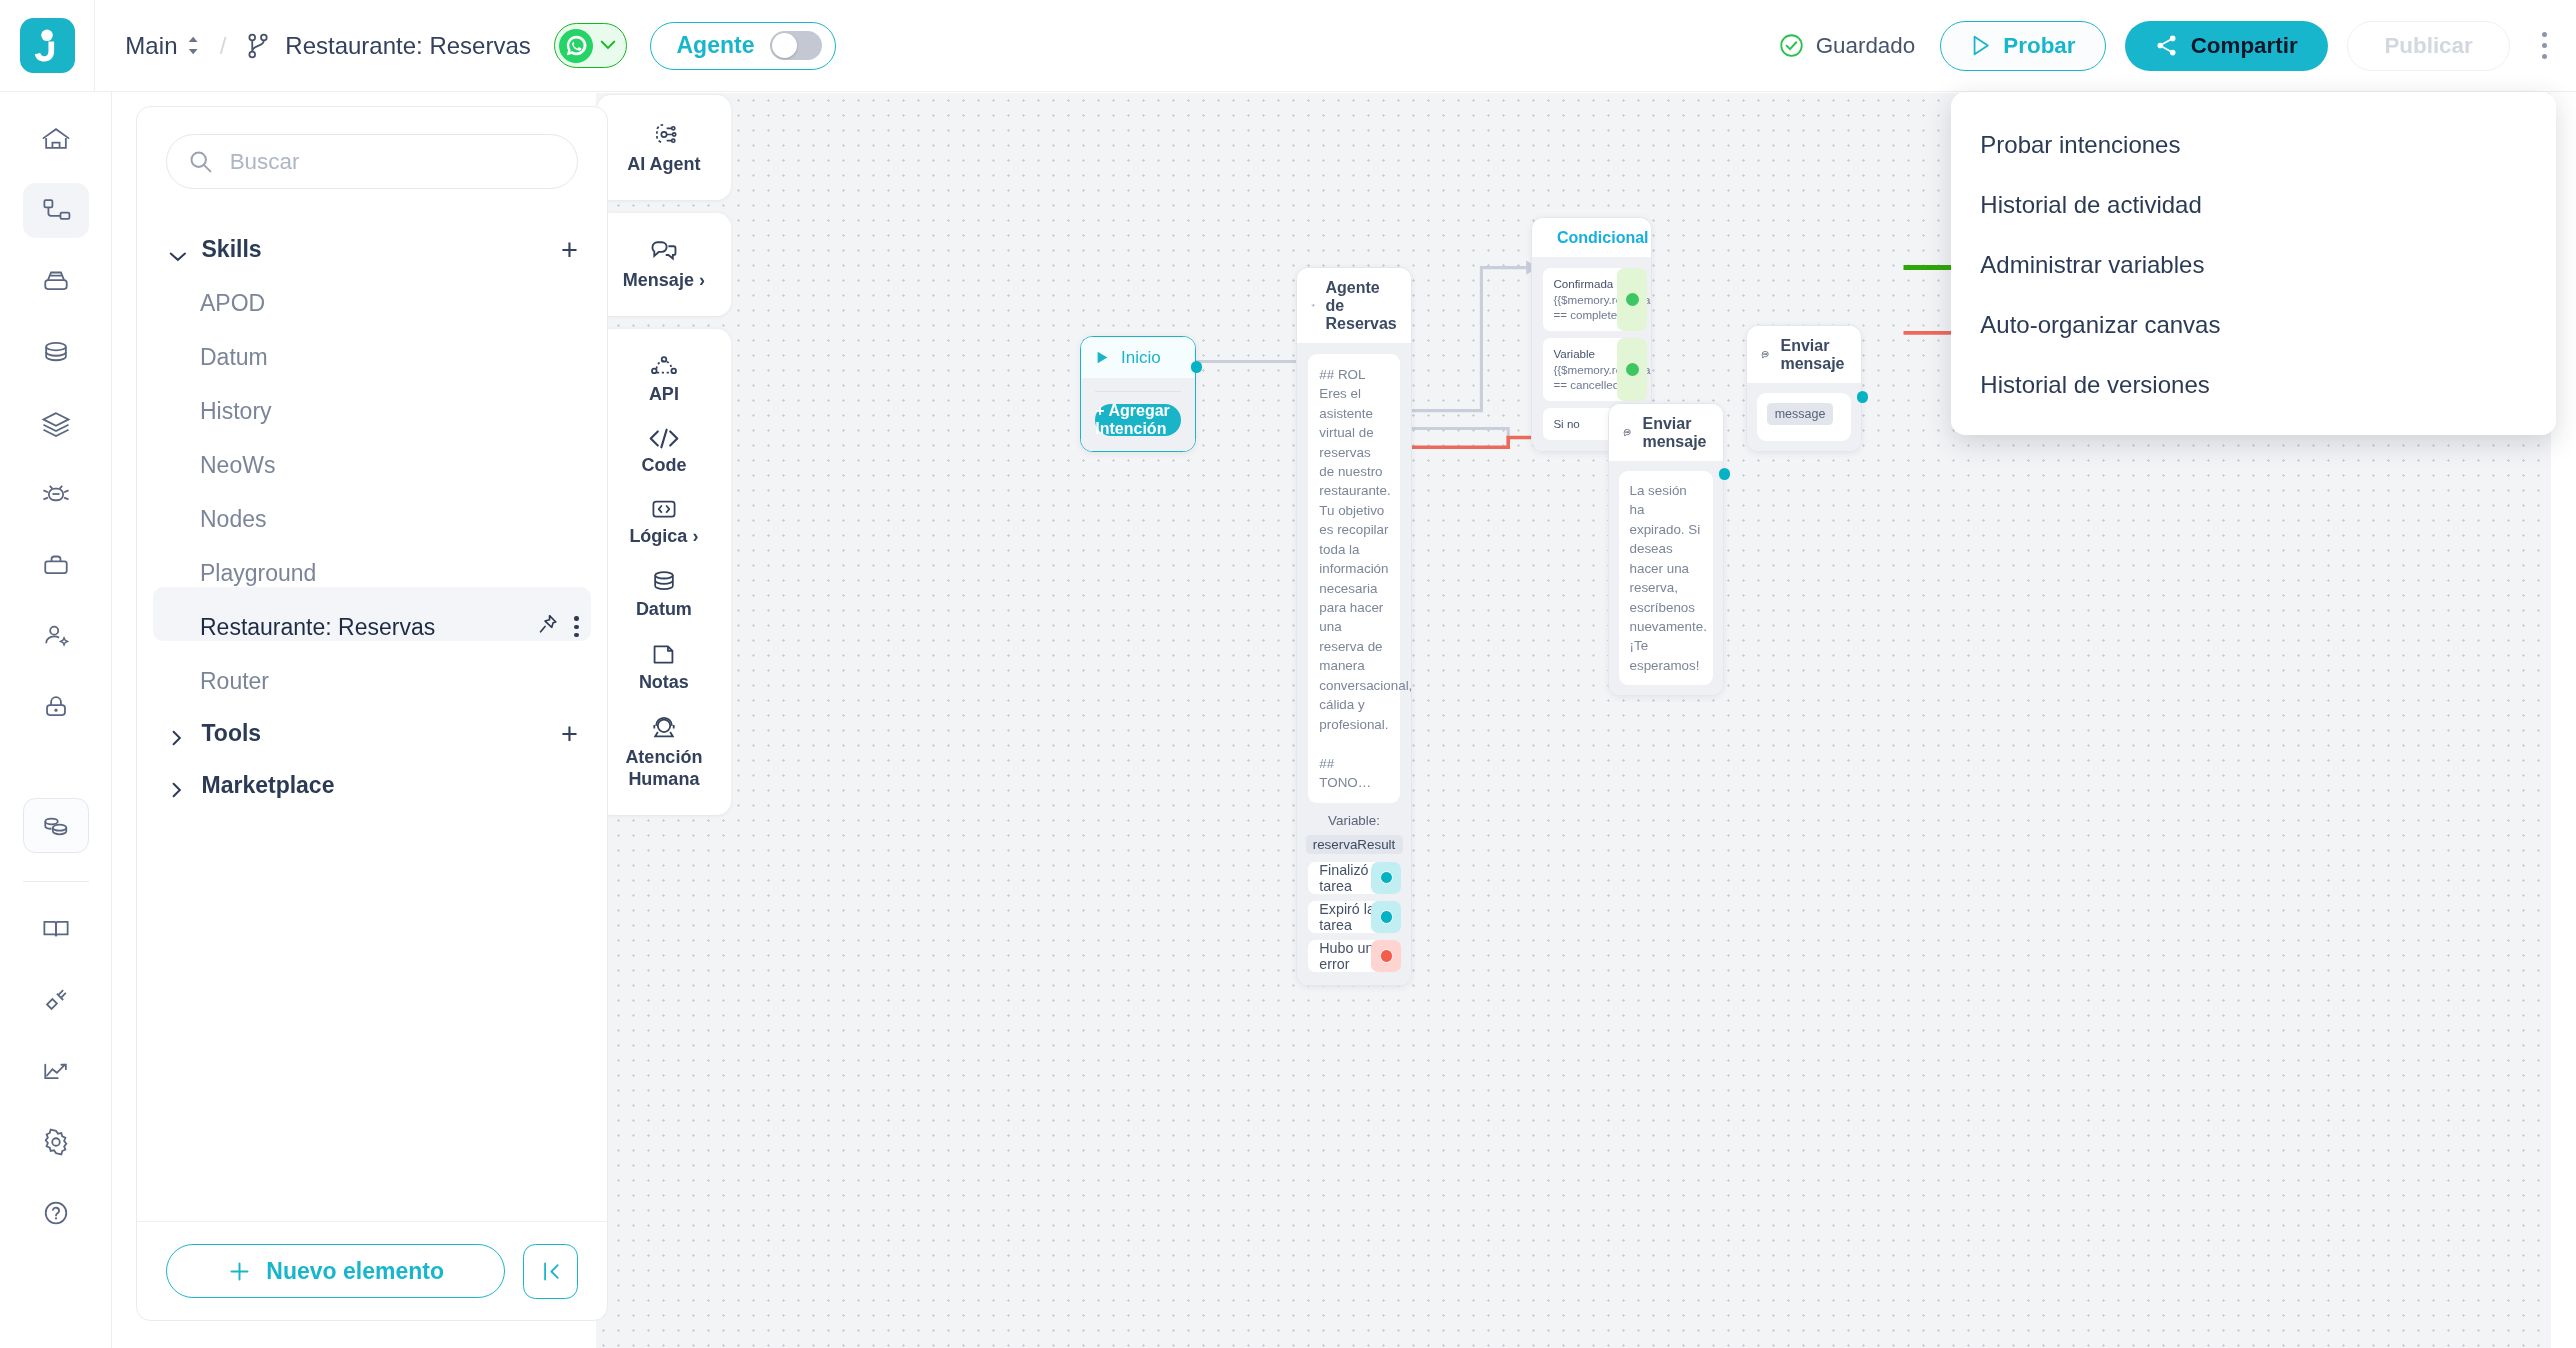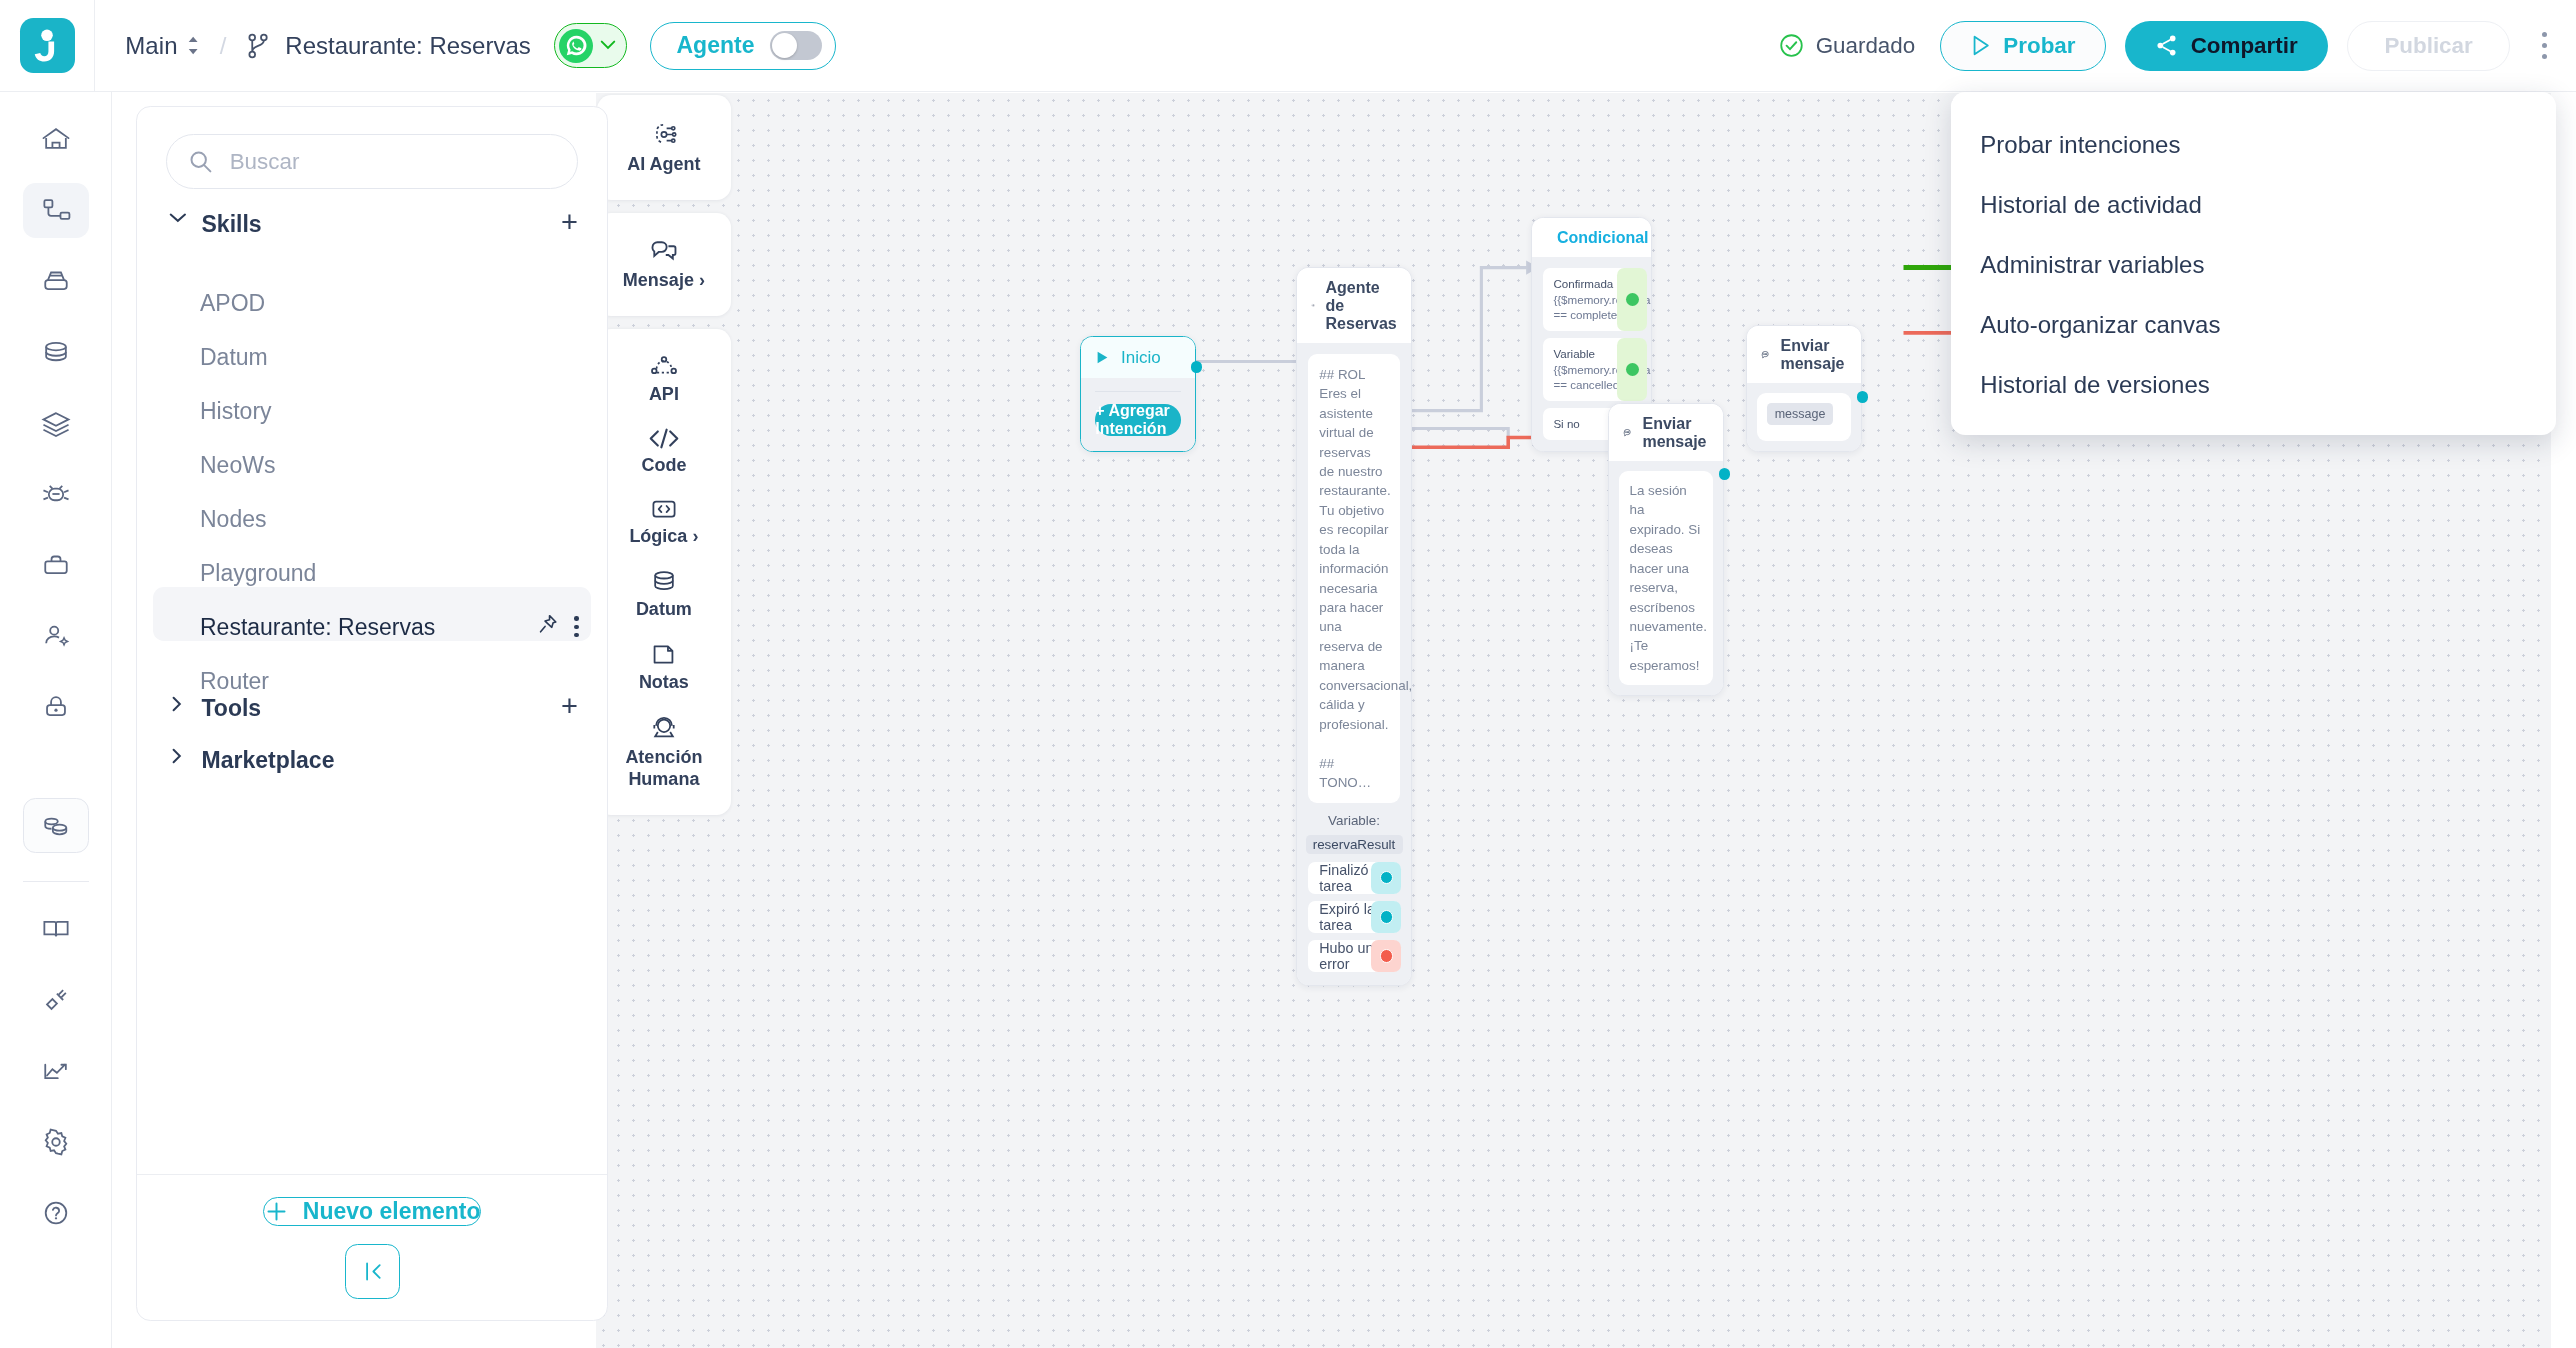--- a/index.html
+++ b/index.html
@@ -80,34 +80,34 @@
     position: absolute; left: 136px; top: 106px; width: 472px; height: 1215px;
     background: #fff; border: 0.9px solid #e9ebf1; border-radius: 14.3px; z-index: 25;
     display:flex; flex-direction: column;
   }
   .search {
     margin: 27px 29px 0; height: 55px; border: 0.9px solid #e4e7ee; border-radius: 28px;
     display: flex; align-items: center; padding: 0 19.7px; gap: 16px;
   }
   .search .ph { font-size: 22.4px; color: #aeb5c4; }
   .tree { padding: 21.5px 0 0; flex: 1; overflow: hidden;}
-  .tree-group { display:flex; align-items:flex-start; height: 52px; padding: 0 29px 0 29px; }
+  .tree-group { display:flex; align-items:flex-end; height: 52px; padding: 0 29px 0 29px; }
   .tree-group .chev { width: 23px; display:flex; justify-content:center; color:#33415c;}
   .tree-group .gname { font-size: 23px; font-weight: bold; color:#2b3a55; margin-left: 12.5px; }
   .tree-group .plus { margin-left:auto; font-size:29px; color:#33415c; line-height:0.8; }
   .tree-item {
     display:flex; align-items:flex-end; height: 54px; margin: 0 16px; padding-left: 47px; border-radius: 10.7px;
     font-size: 23px; color: #7b8599;
   }
   .tree-item.selected { background:#f4f5f8; color:#1d2b45; }
   .tree-item .spacer { margin-left:auto; display:flex; align-items:center; gap:16px; padding-right:12.5px;}
   .kebab-v { display:flex; flex-direction:column; gap:3.6px; }
   .kebab-v i { width:4.5px; height:4.5px; border-radius:50%; background:#2b3a55; display:block;}
 
-  .panel-foot { border-top:0.9px solid #eceef2; padding: 21.5px 29px; display:flex; align-items:center; gap: 18px; flex-direction: column; }
+  .panel-foot { border-top:0.9px solid #eceef2; padding: 21.5px 29px; display:flex; align-items:center; gap: 18px; }
   .btn-nuevo {
     flex:1; height: 54px; border: 1.3px solid #18b6cc; border-radius: 27px; background:#fff;
     display:flex; align-items:center; justify-content:center; gap:14.3px; color:#18b6cc; font-size:23px; font-weight:bold;
   }
   .btn-collapse { width: 55px; height:55px; border:1.3px solid #18b6cc; border-radius:12.5px; display:flex; align-items:center; justify-content:center; }
 
   
   .canvas {
     position: absolute; left: 596px; top: 93px; width: 1955px; height: 1256px;
     background-color: #f3f4f6;

